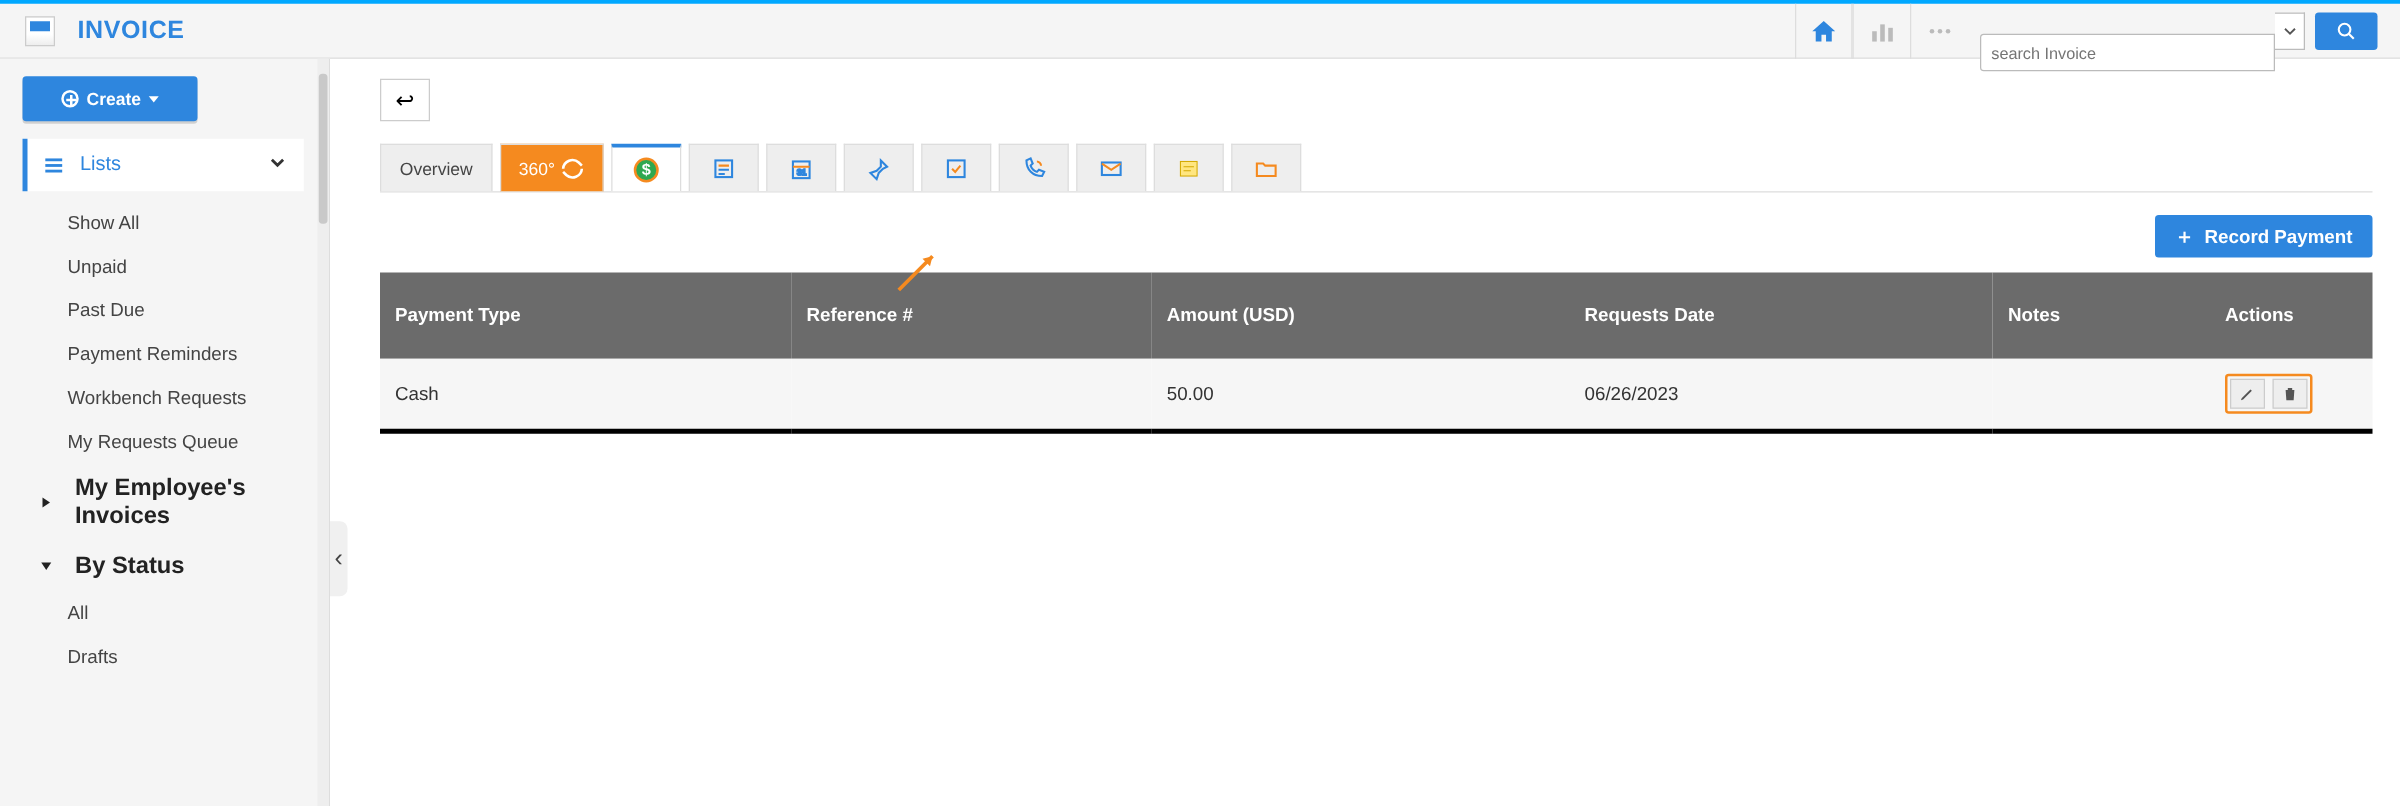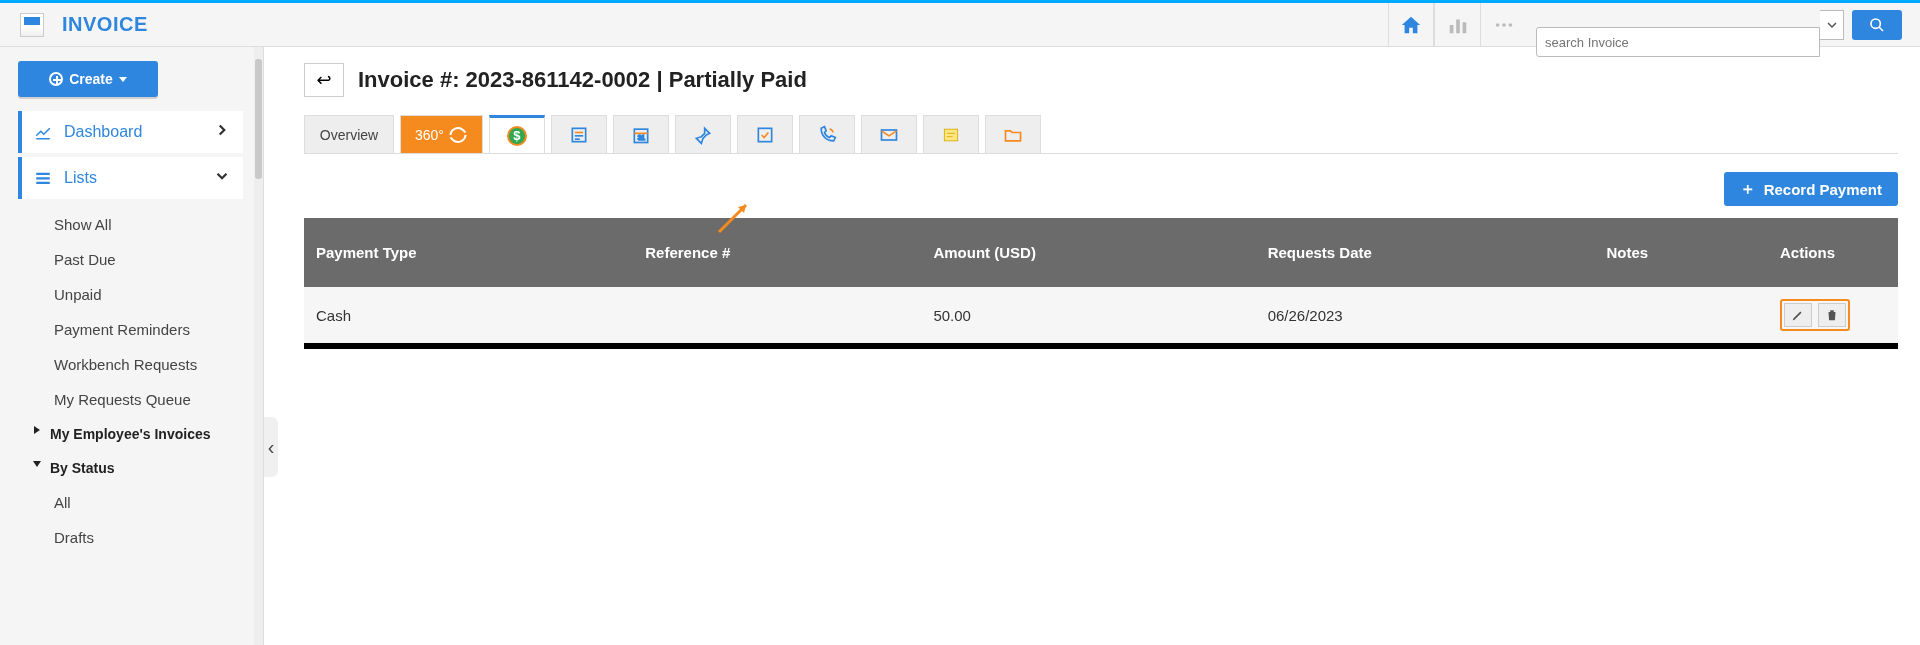--- a/index.html
+++ b/index.html
@@ -9,21 +9,21 @@
   .topbar { height: 47px; border-top: 3px solid #00a8ff; border-bottom: 1px solid #ddd; background: #f5f5f5; display: flex; align-items: center; padding: 0 18px 0 20px; }
   .app-logo { display: flex; align-items: center; gap: 18px; }
   .app-logo .icon { width: 24px; height: 24px; background: linear-gradient(#fff 60%, #eee); border:1px solid #ccc; position: relative; }
   .app-logo .icon::after { content:""; position:absolute; top:3px; left:3px; right:3px; height:8px; background:#2e86de; }
   .app-title { color: #2e86de; font-size: 20px; font-weight: bold; letter-spacing: 0.5px; }
   .top-spacer { flex: 1; }
   .top-btn { width: 46px; height: 44px; border-left:1px solid #ddd; display:flex; align-items:center; justify-content:center; color:#bbb; cursor:pointer; }
   .top-btn.home { color:#2e86de; border-right:1px solid #ddd; }
   .top-btn svg { width:22px; height:22px; }
   .search-wrap { display:flex; align-items:center; margin-left:10px; }
-  .search-input { width: 284px; height: 30px; border:1px solid #bbb; border-radius:3px 0 0 3px; padding:0 8px; font-size:13px; color:#555;margin-top:35px; }
+  .search-input { width: 236px; height: 30px; border:1px solid #bbb; border-radius:3px 0 0 3px; padding:0 8px; font-size:13px; color:#555;margin-top:35px; }
   .search-caret { width: 24px; height:30px; border:1px solid #bbb; border-left:none; display:flex; align-items:center; justify-content:center; background:#fff; cursor:pointer; }
   .search-go { width: 50px; height:30px; background:#2e86de; border:none; border-radius:3px; margin-left:8px; display:flex; align-items:center; justify-content:center; cursor:pointer; }
   .search-go svg { width:16px; height:16px; stroke:#fff; fill:none; }
 
   
   .shell { display:flex; height: calc(645px - 47px); }
   .sidebar { width: 264px; background:#f5f5f5; padding: 14px 10px 0 18px; border-right:1px solid #ddd; position: relative; }
   .sidebar-scroll { position:absolute; right:0; top:0; bottom:0; width:9px; background:#eee; }
   .sidebar-scroll::after { content:""; position:absolute; left:1px; top:12px; width:7px; height:120px; background:#c9c9c9; border-radius:3px; }
 
@@ -34,21 +34,21 @@
   .btn-create .plus::after { top:5px; left:2px; height:2px; width:8px; }
   .btn-create .caret { width:0; height:0; border-left:4px solid transparent; border-right:4px solid transparent; border-top:5px solid #fff; }
 
   .nav-item { background:#fff; height:42px; display:flex; align-items:center; padding:0 12px; border-left:4px solid #2e86de; margin:4px 10px 0 0; cursor:pointer; color:#2e86de; font-size:16px; }
   .nav-item .nav-icon { width:20px; margin-right:10px; display:flex; align-items:center; }
   .nav-item .chev { margin-left:auto; color:#555; }
   .nav-item svg { width:18px; height:18px; }
 
   .nav-sub { padding: 8px 0 0 0; }
   .nav-sub a { display:block; padding: 9px 0 9px 36px; color:#444; font-size:15px; cursor:pointer; text-decoration:none; }
-  .nav-group { display:flex; align-items:flex-start; padding: 9px 0 9px 16px; color:#222; font-size:14px; font-weight:bold; cursor:pointer; gap:10px; }
+  .nav-group { display:flex; align-items:center; padding: 9px 0 9px 16px; color:#222; font-size:19px; font-weight:bold; cursor:pointer; gap:20px; }
   .nav-group .gch { width:0; height:0; border-top:4px solid transparent; border-bottom:4px solid transparent; border-left:6px solid #222; }
   .nav-group.open .gch { transform: rotate(90deg); }
 
   
   .main { flex:1; position:relative; padding: 16px 22px 0 40px; }
   .collapse-handle { position:absolute; left:0; top:370px; width:14px; height:60px; background:#f0f0f0; border-top-right-radius:6px; border-bottom-right-radius:6px; display:flex; align-items:center; justify-content:center; cursor:pointer; }
   .collapse-handle::before { content:"\2039"; font-size:20px; color:#444; }
 
   .title-row { display:flex; align-items:center; gap:14px; margin-bottom:18px; }
   .back-btn { width:40px; height:34px; border:1px solid #ccc; background:#fff; display:flex; align-items:center; justify-content:center; cursor:pointer; font-size:18px; }
@@ -62,21 +62,21 @@
   .tab.payments { background:#fff; border-top:3px solid #2e86de; }
   .tab.payments .badge { width:20px; height:20px; border-radius:50%; background:#2fa84f; color:#fff; font-weight:bold; display:flex; align-items:center; justify-content:center; font-size:13px; border:2px solid #f58a1f; }
   .tab svg { width:20px; height:20px; }
 
   .action-row { display:flex; justify-content:flex-end; padding:18px 0 12px; }
   .btn-record { height:34px; padding:0 16px; background:#2e86de; color:#fff; border:none; border-radius:3px; display:flex; align-items:center; gap:8px; font-size:15px; font-weight:bold; cursor:pointer; }
   .btn-record .plus { font-size:16px; }
 
   table.pay { width:100%; border-collapse:collapse; }
   table.pay thead th { background:#6b6b6b; color:#fff; text-align:left; padding:26px 12px; font-size:15px; font-weight:bold; height:40px; }
-  table.pay tbody td { padding:12px; border-bottom:6px solid #000000; font-size:15px; color:#333; background:#f6f6f6; }
+  table.pay tbody td { padding:12px; border-bottom:4px solid #000000; font-size:15px; color:#333; background:#f6f6f6; }
   .row-actions { display:flex; gap:6px; border:2px solid #f58a1f; padding:2px; border-radius:3px; width: fit-content; }
   .row-actions button { width:28px; height:24px; background:#eee; border:1px solid #ccc; cursor:pointer; display:flex; align-items:center; justify-content:center; }
   .row-actions svg { width:14px; height:14px; fill:#555; }
 
   .arrow-indicator { position:absolute; left:450px; top:150px; pointer-events:none; }
   .arrow-indicator svg { width:40px; height:40px; }
 </style>
 </head>
 <body>
 
@@ -123,55 +123,41 @@
 
 <div class="shell">
 
   <div class="sidebar">
     <button class="btn-create">
       <span class="plus"></span>
       <span>Create</span>
       <span class="caret"></span>
     </button>
 
-    <div class="nav-item">
-      <span class="nav-icon">
-        <svg viewBox="0 0 24 24" fill="none" stroke="#2e86de" stroke-width="2">
-            <polyline points="3 17 9 11 13 15 21 7"></polyline>
-            <polyline points="3 21 21 21"></polyline>
-          </svg>
-      </span>
-      <span>Dashboard</span>
-      <span class="chev">
-        <svg viewBox="0 0 24 24" fill="none" stroke="#333" stroke-width="3">
-            <polyline points="9 6 15 12 9 18"></polyline>
-          </svg>
-      </span>
-    </div>
 
     <div class="nav-item">
       <span class="nav-icon">
         <svg viewBox="0 0 24 24" fill="#2e86de">
             <rect x="3" y="5" width="18" height="3"></rect>
             <rect x="3" y="11" width="18" height="3"></rect>
             <rect x="3" y="17" width="18" height="3"></rect>
           </svg>
       </span>
       <span>Lists</span>
       <span class="chev">
         <svg viewBox="0 0 24 24" fill="none" stroke="#333" stroke-width="3">
             <polyline points="6 9 12 15 18 9"></polyline>
           </svg>
       </span>
     </div>
 
     <div class="nav-sub">
       <a>Show All</a>
+      <a>Unpaid</a>
       <a>Past Due</a>
-      <a>Unpaid</a>
       <a>Payment Reminders</a>
       <a>Workbench Requests</a>
       <a>My Requests Queue</a>
 
       <div class="nav-group">
         <span class="gch"></span>
         <span>My Employee's Invoices</span>
       </div>
       <div class="nav-group open">
         <span class="gch"></span>
@@ -183,21 +169,20 @@
     <div class="sidebar-scroll"></div>
   </div>
 
   <div class="main">
     <div class="collapse-handle"></div>
 
     <div class="title-row">
       <button class="back-btn">
         <span>↩</span>
       </button>
-      <h1 class="page-title">Invoice #: 2023-861142-0002 | Partially Paid</h1>
     </div>
 
     <div class="tabs">
       <div class="tab overview">Overview</div>
       <div class="tab t360">
         <span>360°</span>
         <svg class="refresh" viewBox="0 0 24 24" fill="none" stroke="#fff" stroke-width="2.5">
             <path d="M3 12a9 9 0 0 1 15-6l3 3M21 12a9 9 0 0 1-15 6l-3-3"></path>
           </svg>
       </div>

